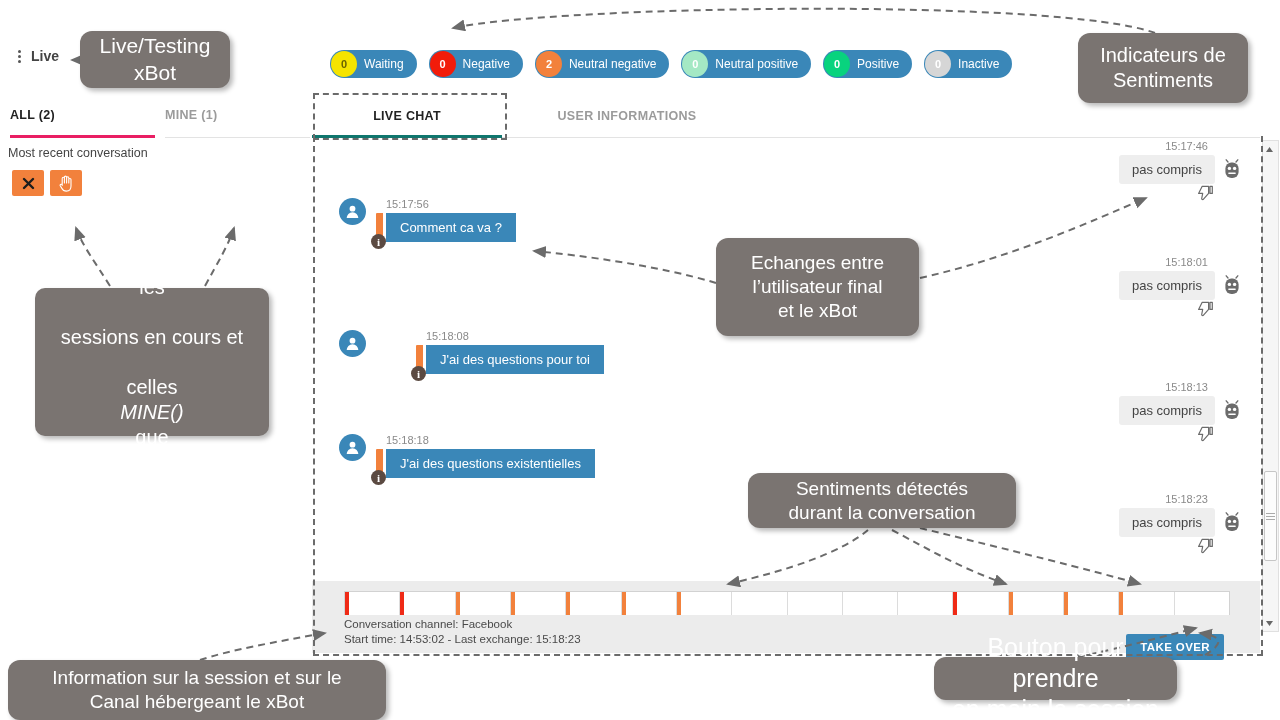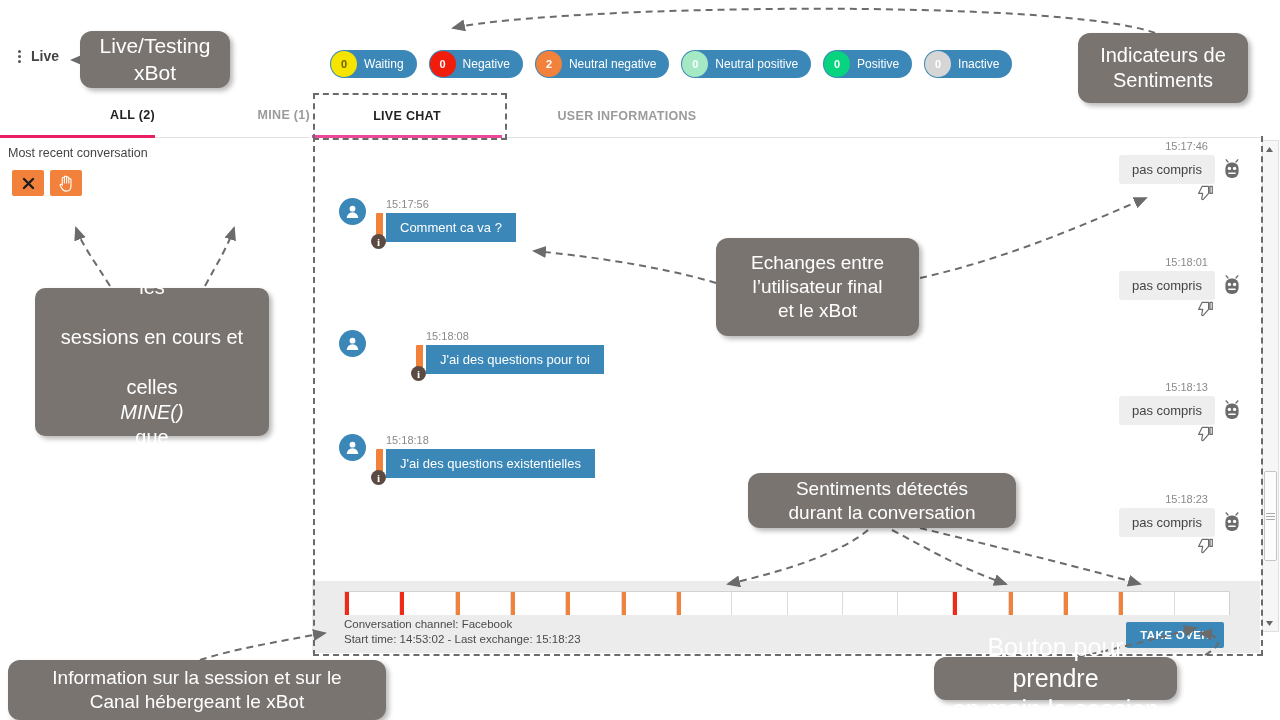--- a/index.html
+++ b/index.html
@@ -16,27 +16,27 @@
   .live-label{font-size:14px;font-weight:bold;color:#444;}
 
   .sentiment-bar{position:absolute;left:330px;top:50px;display:flex;gap:12px;align-items:center;}
   .chip{display:flex;align-items:center;background:#3a87b8;border-radius:14px;height:28px;padding-right:13px;color:#fff;}
   .chip .cnt{width:26px;height:26px;border-radius:50%;display:flex;align-items:center;justify-content:center;
     font-size:11px;font-weight:bold;margin:1px 7px 1px 1px;color:#fff;}
   .chip .lbl{font-size:12px;white-space:nowrap;}
 
   
   .left-tabs{position:absolute;left:0;top:100px;width:310px;display:flex;}
-  .left-tabs .tab{flex:1;text-align:right;font-size:12.5px;font-weight:bold;padding:8px 0 13px;letter-spacing:.3px;}
+  .left-tabs .tab{flex:1;text-align:left;font-size:12.5px;font-weight:bold;padding:8px 0 13px;letter-spacing:.3px;margin-left:10px;}
   .left-tabs .tab.active{color:#222;border-bottom:3px solid #e91e63;}
   .left-tabs .tab.inactive{color:#9b9b9b;border-bottom:1px solid #e3e3e3;}
 
   .chat-tabs{position:absolute;left:312px;top:100px;width:948px;display:flex;}
   .chat-tabs .tab{font-size:12.5px;font-weight:bold;padding:9px 0 12px;text-align:center;letter-spacing:.3px;}
-  .chat-tabs .tab.active{width:190px;color:#222;border-bottom:3px solid #ec4899;}
+  .chat-tabs .tab.active{width:190px;color:#222;border-bottom:3px solid #0f766e;}
   .chat-tabs .tab.inactive{width:250px;color:#9b9b9b;border-bottom:1px solid #e3e3e3;}
   .chat-tabs .fill{flex:1;border-bottom:1px solid #e3e3e3;}
 
   
   .sidebar{position:absolute;left:0;top:138px;width:310px;height:582px;background:#fff;}
   .recent-label{font-size:12.5px;color:#444;padding:8px 0 0 8px;}
   .sb-actions{display:flex;gap:6px;padding:10px 0 0 12px;}
   .sb-btn{width:32px;height:26px;background:#f2813c;border:none;border-radius:2px;
     display:flex;align-items:center;justify-content:center;cursor:pointer;}
   .sb-btn svg{display:block;}
@@ -64,21 +64,21 @@
   
   .timeline-zone{position:absolute;left:312px;top:581px;width:948px;height:44px;background:#ececec;}
   .timeline{position:absolute;left:32px;top:10px;width:884px;height:25px;background:#fff;border:1px solid #d2d2d2;display:flex;}
   .tl-cell{flex:1;border-right:1px solid #dcdcdc;position:relative;}
   .tl-cell:last-child{border-right:none;}
   .tl-mark{position:absolute;left:0;top:0;bottom:0;width:4px;}
 
   
   .footer{position:absolute;left:312px;top:615px;width:948px;height:38px;background:#ececec;}
   .session-info{position:absolute;left:32px;top:2px;font-size:11.5px;color:#4a4a4a;line-height:15px;}
-  .takeover{position:absolute;right:36px;top:7px;background:#3a87b8;color:#fff;border:none;
+  .takeover{position:absolute;right:36px;top:19px;background:#3a87b8;color:#fff;border:none;
     font-size:11.5px;font-weight:bold;padding:7px 14px;border-radius:2px;cursor:pointer;letter-spacing:.4px;}
 
   
   .scrollbar{position:absolute;left:1262px;top:140px;width:15px;height:490px;background:#f6f6f6;border:1px solid #e0e0e0;}
   .sb-arrow{position:absolute;left:0;width:13px;height:14px;display:flex;align-items:center;justify-content:center;}
   .sb-arrow.up{top:1px;}
   .sb-arrow.dn{bottom:1px;}
   .sb-thumb{position:absolute;left:1px;top:330px;width:11px;height:88px;background:#fcfcfc;border:1px solid #c6c6c6;border-radius:2px;
     display:flex;align-items:center;justify-content:center;}
   .sb-grip i{display:block;width:9px;height:1px;background:#aaa;margin:2px 0;}

